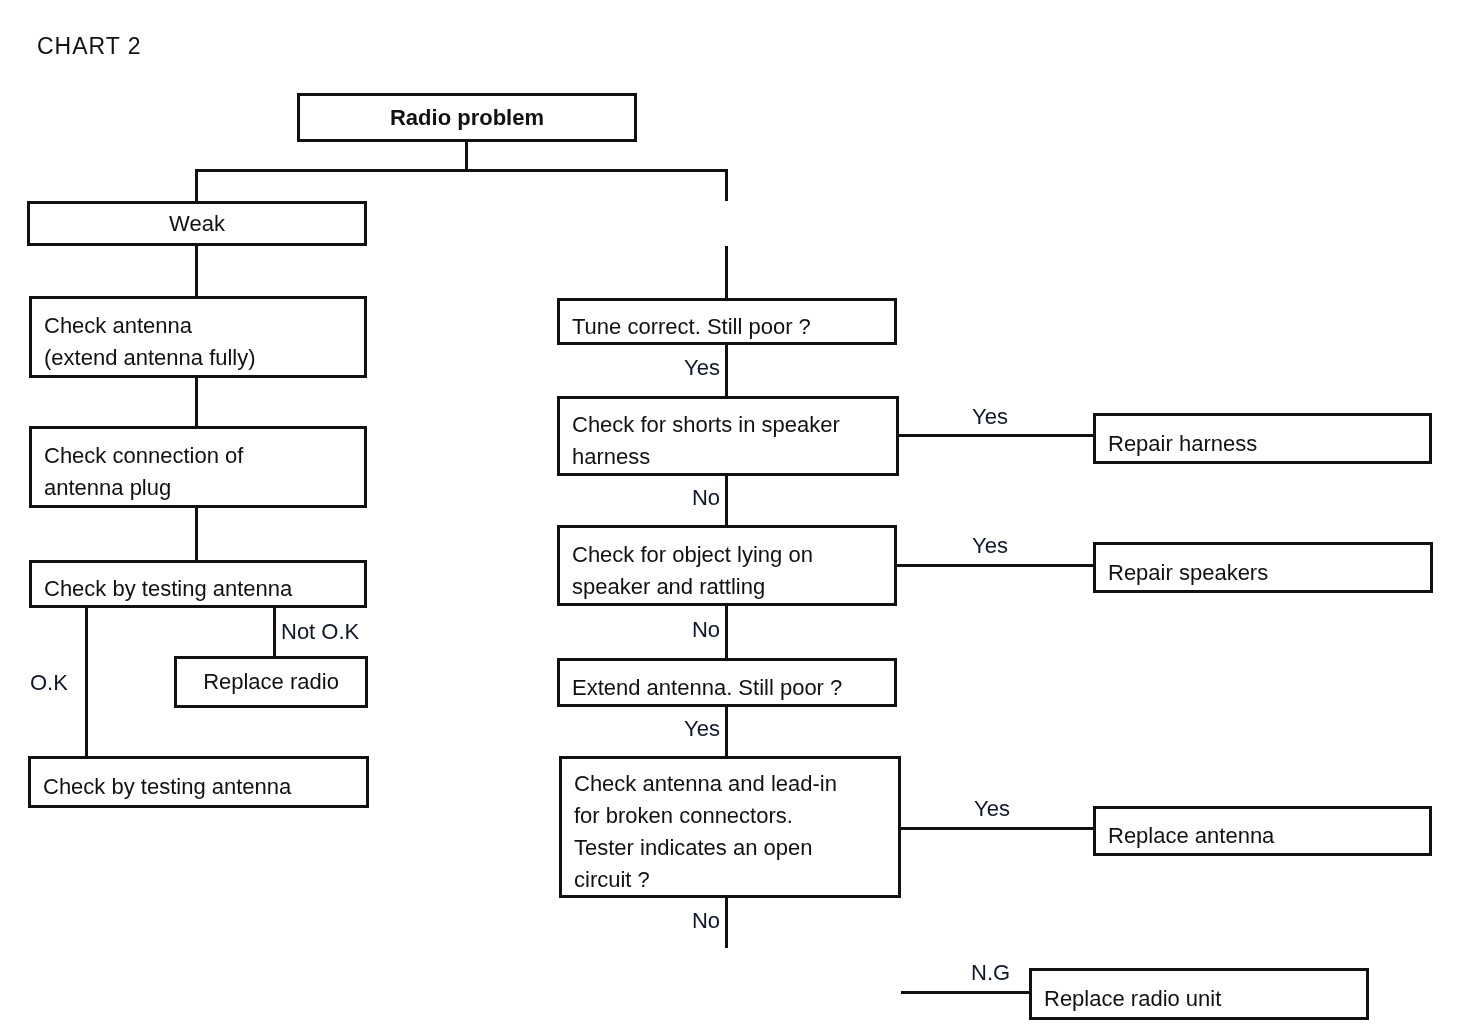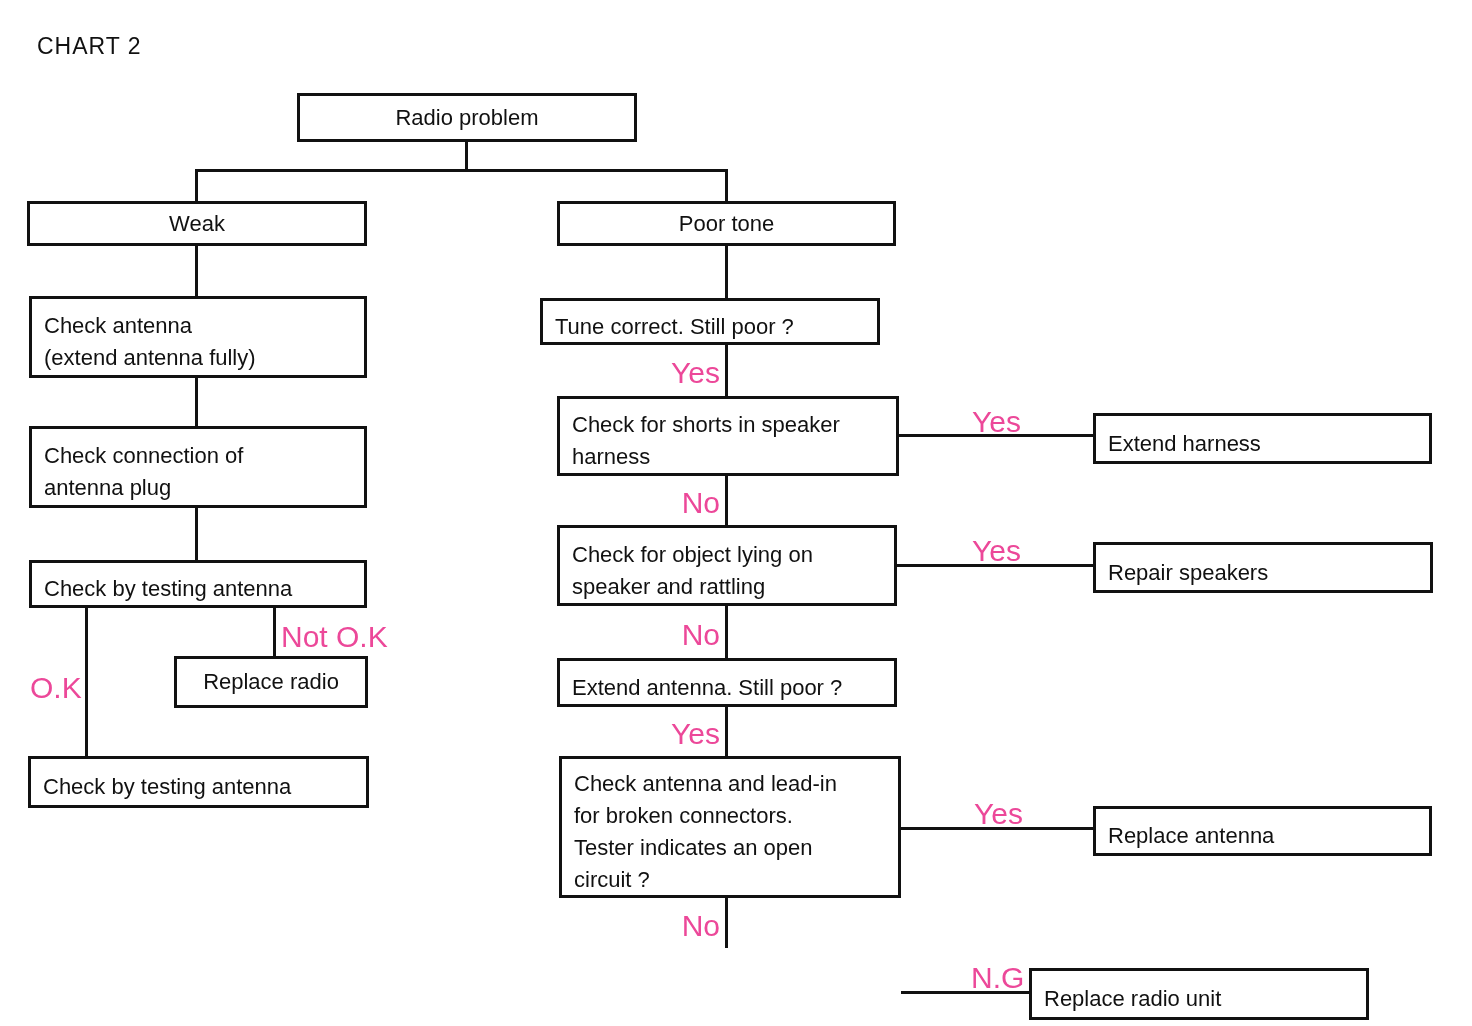--- a/index.html
+++ b/index.html
@@ -37,31 +37,31 @@
     white-space: pre-line;
     padding: 12px 10px 2px 12px;
     color: #111111;
   }
   .node.center {
     justify-content: center;
     text-align: center;
     padding: 2px 6px;
   }
   .node.bold {
-    font-weight: normal;
+    font-weight: bold;
   }
   .line {
     position: absolute;
     background: #111111;
   }
   .edge-label {
     position: absolute;
-    font-size: 30px;
+    font-size: 22px;
     line-height: 1.1;
-    color: #ec4899;
+    color: #0f172a;
     white-space: nowrap;
   }
   .edge-label.right-align {
     text-align: right;
   }
 </style>
 </head>
 <body>
 
 <div class="canvas">
@@ -94,35 +94,34 @@
   <div class="line" style="left:85px;top:585px;width:3px;height:148px"></div>
   <span class="edge-label" style="left:30px;top:648px">O.K</span>
 
   <div class="line" style="left:273px;top:585px;width:3px;height:48px"></div>
   <span class="edge-label" style="left:281px;top:597px">Not O.K</span>
 
   <div class="node center" style="left:174px;top:633px;width:194px;height:52px">Replace radio</div>
 
   <div class="node" style="left:28px;top:733px;width:341px;height:52px">Check by testing antenna</div>
 
-  <div class="node center" style="left:557px;top:178px;width:339px;height:45px">Poor tone</div>
 
   <div class="line" style="left:725px;top:223px;width:3px;height:52px"></div>
 
-  <div class="node" style="left:540px;top:275px;width:340px;height:47px">Tune correct. Still poor ?</div>
+  <div class="node" style="left:557px;top:275px;width:340px;height:47px">Tune correct. Still poor ?</div>
 
   <div class="line" style="left:725px;top:322px;width:3px;height:51px"></div>
   <span class="edge-label right-align" style="left:640px;top:333px;width:80px">Yes</span>
 
   <div class="node" style="left:557px;top:373px;width:342px;height:80px">Check for shorts in speaker
 harness</div>
 
   <div class="line" style="left:899px;top:411px;width:194px;height:3px"></div>
   <span class="edge-label" style="left:972px;top:382px">Yes</span>
-  <div class="node" style="left:1093px;top:390px;width:339px;height:51px">Extend harness</div>
+  <div class="node" style="left:1093px;top:390px;width:339px;height:51px">Repair harness</div>
 
   <div class="line" style="left:725px;top:453px;width:3px;height:49px"></div>
   <span class="edge-label right-align" style="left:640px;top:463px;width:80px">No</span>
 
   <div class="node" style="left:557px;top:502px;width:340px;height:81px">Check for object lying on
 speaker and rattling</div>
 
   <div class="line" style="left:897px;top:541px;width:196px;height:3px"></div>
   <span class="edge-label" style="left:972px;top:511px">Yes</span>
   <div class="node" style="left:1093px;top:519px;width:340px;height:51px">Repair speakers</div>

